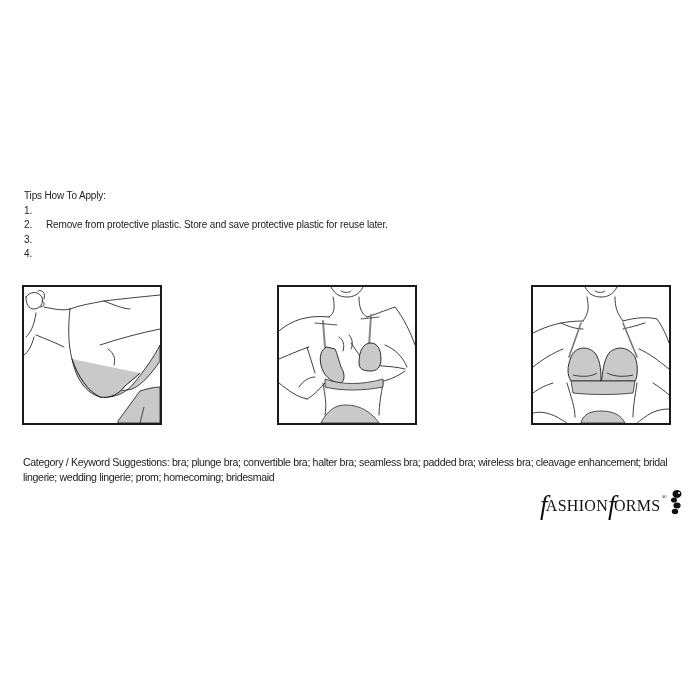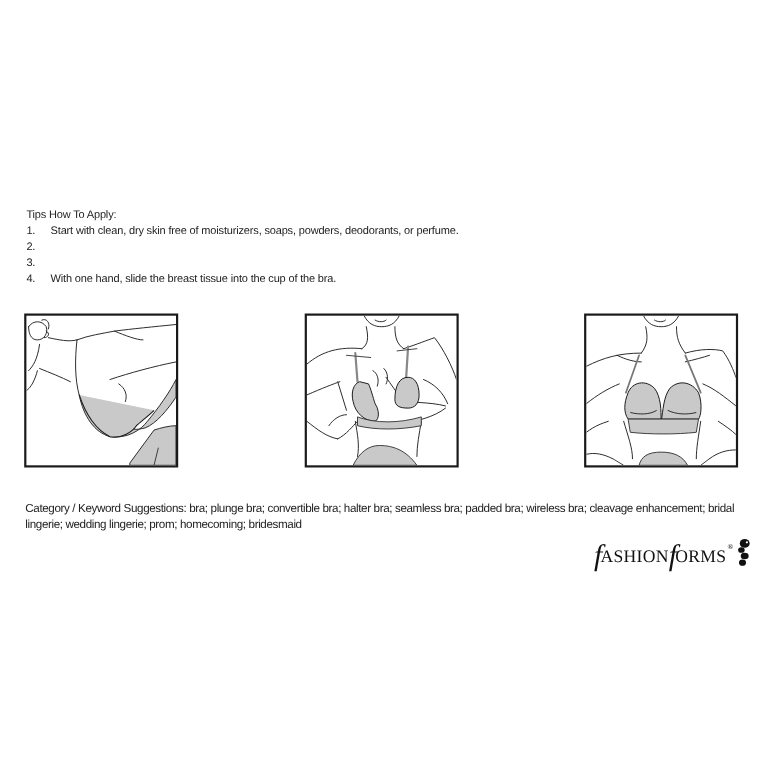--- a/index.html
+++ b/index.html
@@ -100,31 +100,30 @@
       height: 26px;
     }
   </style>
 </head>
 <body>
 
 <div class="tips">
   <span class="tips-title">Tips How To Apply:</span>
   <div class="tip-item">
     <span class="tip-num">1.</span>
-    <span>Start with clean, dry skin free of moisturizers, soaps, powders, deodorants, or perfume.</span>
   </div>
   <div class="tip-item">
     <span class="tip-num">2.</span>
+    <span>Remove from protective plastic. Store and save protective plastic for reuse later.</span>
   </div>
   <div class="tip-item">
     <span class="tip-num">3.</span>
   </div>
   <div class="tip-item">
     <span class="tip-num">4.</span>
-    <span>With one hand, slide the breast tissue into the cup of the bra.</span>
   </div>
 </div>
 
 <div class="panel" id="panel-1">
   <svg viewBox="0 0 136 136">
     <g fill="none" stroke="#2a2a2a" stroke-width="0.9" stroke-linecap="round" stroke-linejoin="round">
 
       <path d="M2 10 C6 4, 14 4, 18 10 C20 16, 16 22, 10 22 C4 22, 2 16, 2 10 Z"></path>
       <path d="M14 4 C18 2, 22 6, 20 12"></path>
       <path d="M18 14 C22 16, 20 20, 16 20"></path>

